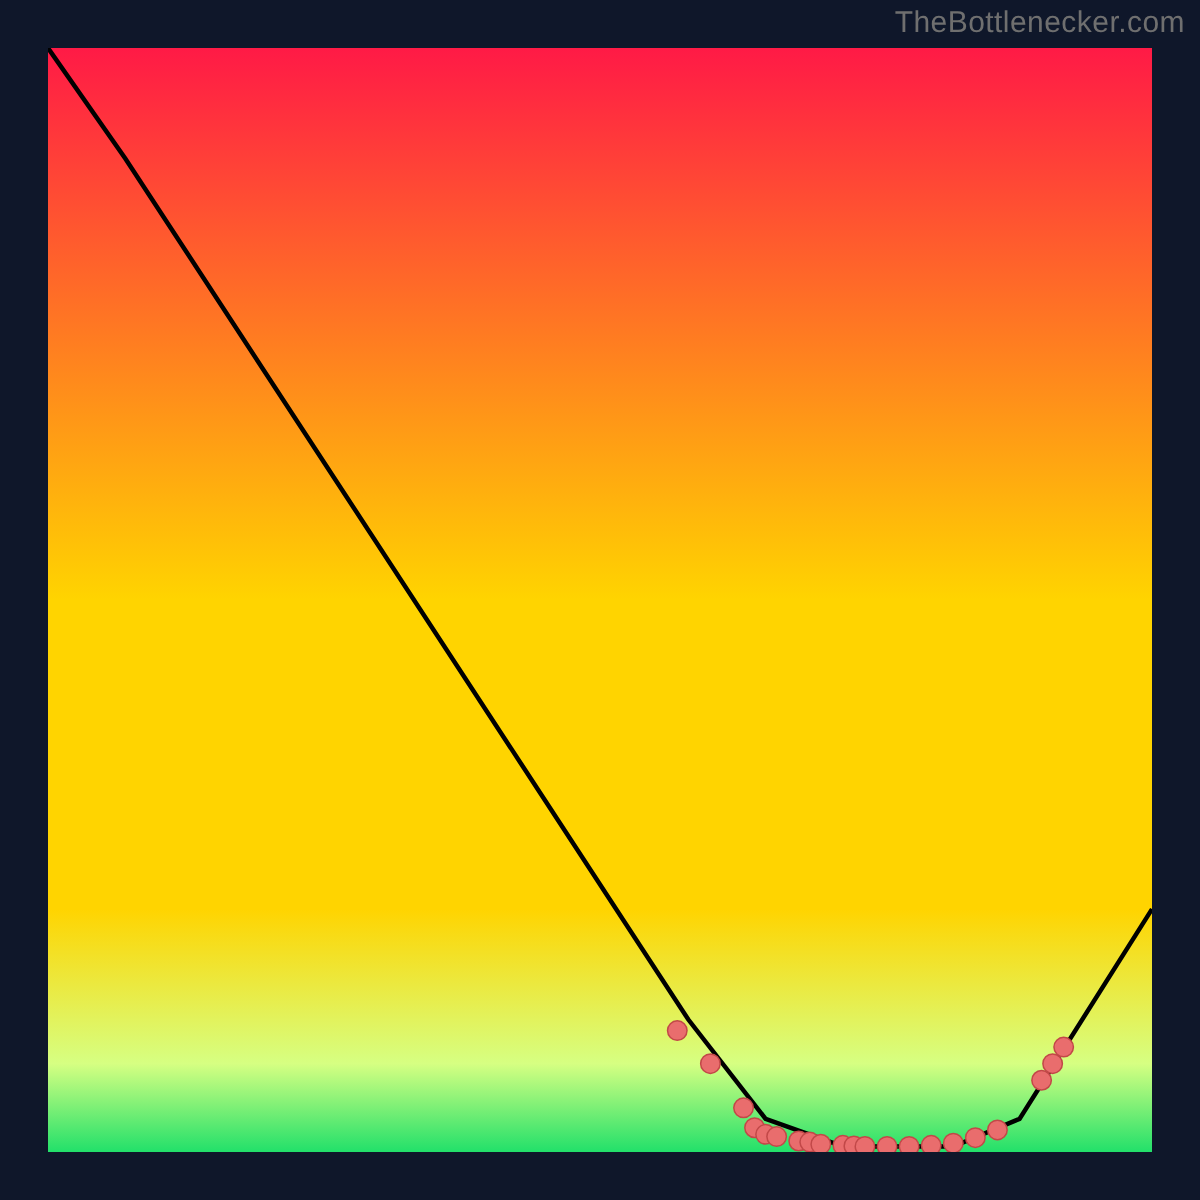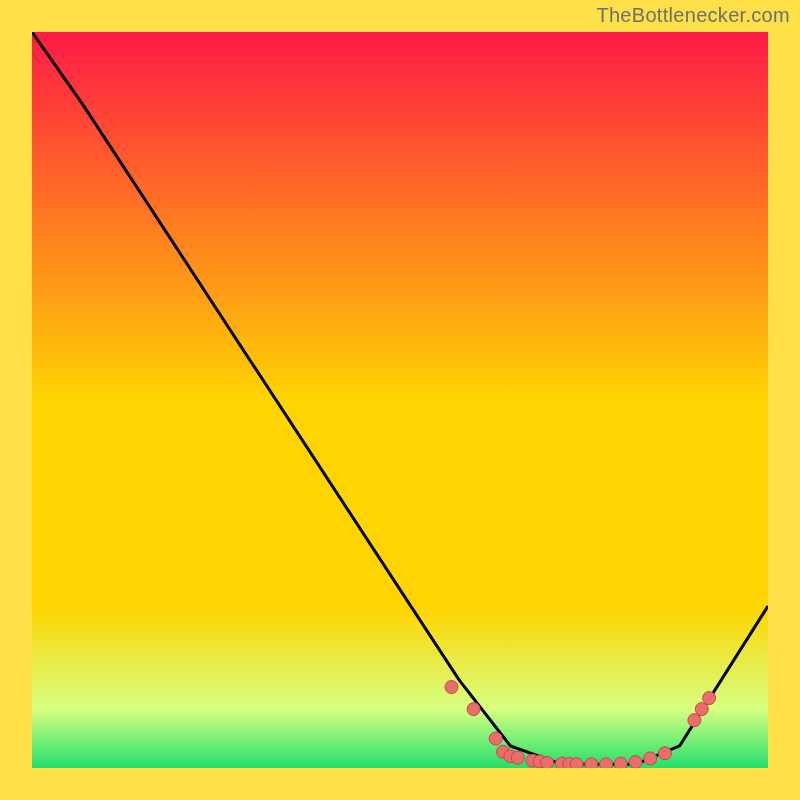--- a/index.html
+++ b/index.html
@@ -8,21 +8,21 @@
     width: 800px;
     height: 800px;
     background: #000;
     overflow: hidden;
     font-family: Arial, Helvetica, sans-serif;
   }
   .wrap {
     position: relative;
     width: 800px;
     height: 800px;
-    background: #fde047;
+    background: #0f172a;
   }
   .attribution {
     position: absolute;
     top: 4px;
     right: 10px;
     color: #6f6f6f;
     font-size: 20px;
     font-weight: 500;
     letter-spacing: 0.3px;
     z-index: 5;

